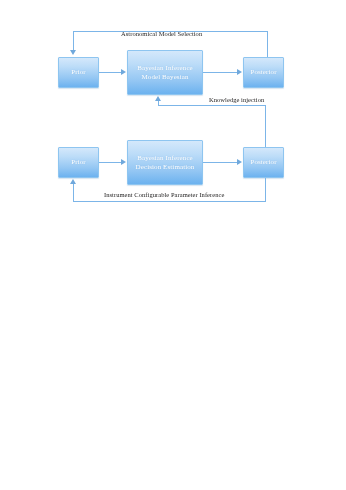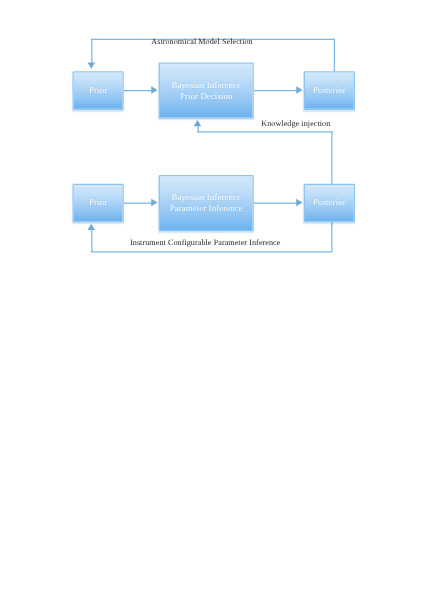--- a/index.html
+++ b/index.html
@@ -118,21 +118,21 @@
 
 <div id="canvas">
 
   <div class="node small" id="prior-top">
     <span class="node-label">Prior</span>
   </div>
 
   <div class="node big" id="infer-top">
     <span class="node-label">
       <span>Bayesian Inference</span><br>
-      <span>Prior Decision</span>
+      <span>Model Bayesian</span>
     </span>
   </div>
 
   <div class="node small" id="post-top">
     <span class="node-label">Posterior</span>
   </div>
 
   <div class="hline" style="left:99px; top:72px; width:23px;"></div>
   <div class="arrow arrow-right" style="left:121px; top:69px;"></div>
 
@@ -153,21 +153,21 @@
 
   <div class="edge-label" id="lbl-knowledge">Knowledge injection</div>
 
   <div class="node small" id="prior-bot">
     <span class="node-label">Prior</span>
   </div>
 
   <div class="node big" id="infer-bot">
     <span class="node-label">
       <span>Bayesian Inference</span><br>
-      <span>Parameter Inference</span>
+      <span>Decision Estimation</span>
     </span>
   </div>
 
   <div class="node small" id="post-bot">
     <span class="node-label">Posterior</span>
   </div>
 
   <div class="hline" style="left:99px; top:162px; width:23px;"></div>
   <div class="arrow arrow-right" style="left:121px; top:159px;"></div>
 

